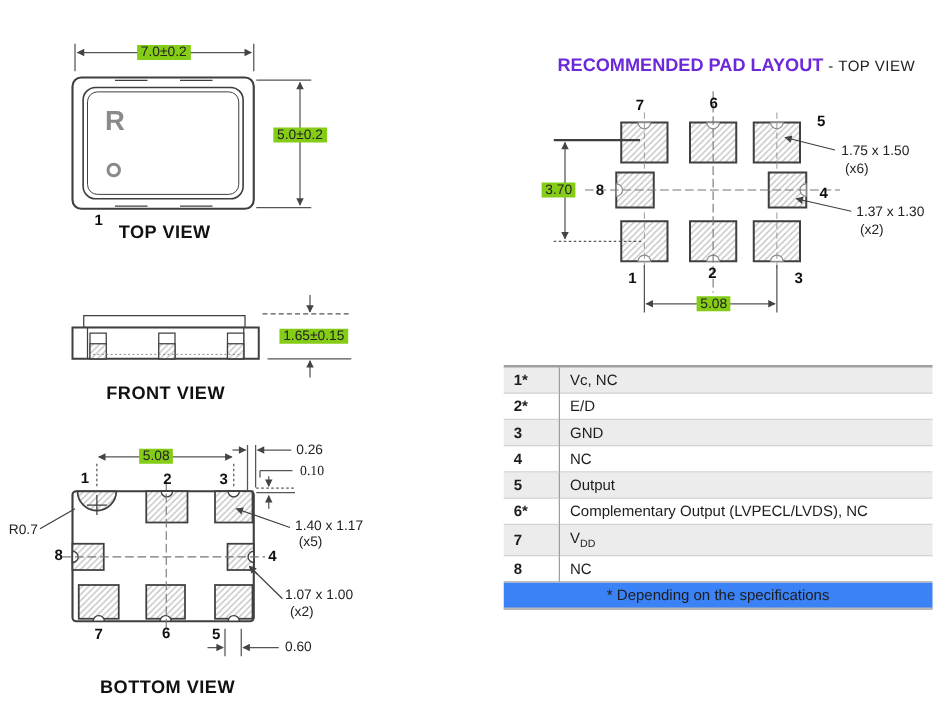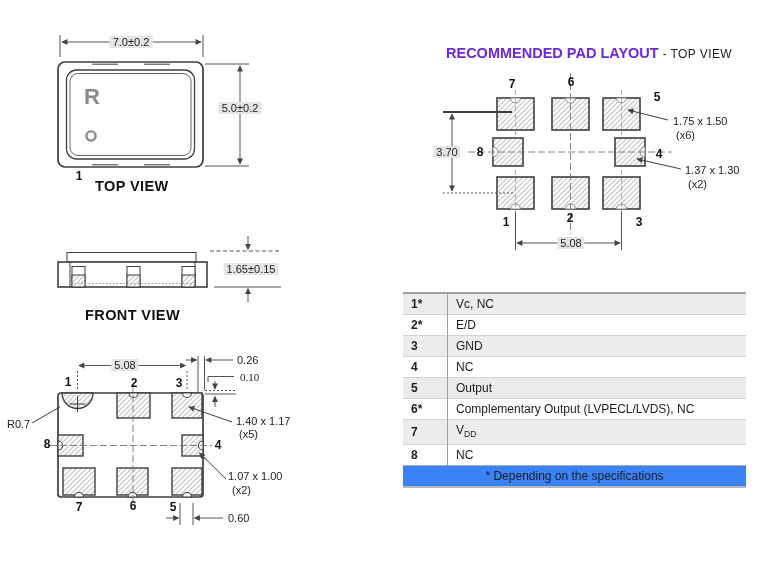--- a/index.html
+++ b/index.html
@@ -1,21 +1,21 @@
 <!DOCTYPE html>
 <html><head>
 <meta charset="utf-8">
 <style>
   html,body{margin:0;padding:0;background:#fff;}
   #canvas{position:relative;width:757px;height:562px;background:#fff;overflow:hidden;
           font-family:"Liberation Sans",sans-serif;color:#1d1d1d;}
   #art{position:absolute;left:0;top:0;}
   .lbl{position:absolute;font-size:11px;color:#222;white-space:nowrap;line-height:12px;}
   .ctr{transform:translate(-50%,-50%);}
-  .wbg{background:#e5e5e5;padding:0 3px;text-align:center;}
+  .wbg{background:#84cc16;padding:0 3px;text-align:center;}
   .pin{position:absolute;font-size:12px;font-weight:bold;color:#111;white-space:nowrap;line-height:12px;}
   .cap{position:absolute;font-size:14.5px;font-weight:bold;color:#111;letter-spacing:.4px;white-space:nowrap;}
   .logo{position:absolute;font-size:22px;font-weight:bold;color:#8a8a8a;line-height:22px;}
   #pl-title{position:absolute;left:446px;top:44px;white-space:nowrap;}
   #pl-title .t{font-size:14.5px;font-weight:bold;color:#6d28d9;}
   #pl-title .s{font-size:12px;color:#222;letter-spacing:.4px;margin-left:4px;}
   #pin-block{position:absolute;left:403px;top:292px;width:343px;}
   #pin-block .ttl{text-align:center;font-size:13.5px;font-weight:bold;letter-spacing:.3px;margin-bottom:4px;}
   table.pins{width:100%;border-collapse:collapse;font-size:12px;border-top:2px solid #9f9f9f;}
   table.pins td{height:16px;padding:2px 8px;line-height:16px;}
@@ -183,20 +183,21 @@
   <div class="lbl" style="left:232px;top:484px;">(x2)</div>
   <div class="lbl" style="left:228px;top:512px;">0.60</div>
   <div class="pin ctr" style="left:68px;top:382px;">1</div>
   <div class="pin ctr" style="left:134px;top:383px;">2</div>
   <div class="pin ctr" style="left:179px;top:383px;">3</div>
   <div class="pin ctr" style="left:218px;top:445px;">4</div>
   <div class="pin ctr" style="left:173px;top:507px;">5</div>
   <div class="pin ctr" style="left:133px;top:506px;">6</div>
   <div class="pin ctr" style="left:79px;top:507px;">7</div>
   <div class="pin ctr" style="left:47px;top:444px;">8</div>
+  <div class="cap" style="left:80px;top:542px;">BOTTOM VIEW</div>
 
   <div id="pl-title">
     <span class="t">RECOMMENDED PAD LAYOUT</span><span class="s">- TOP VIEW</span>
   </div>
   <div class="lbl ctr wbg" style="left:447px;top:152px;">3.70</div>
   <div class="lbl ctr wbg" style="left:571px;top:243px;">5.08</div>
   <div class="lbl" style="left:673px;top:115px;">1.75 x 1.50</div>
   <div class="lbl" style="left:676px;top:129px;">(x6)</div>
   <div class="lbl" style="left:685px;top:164px;">1.37 x 1.30</div>
   <div class="lbl" style="left:688px;top:178px;">(x2)</div>

